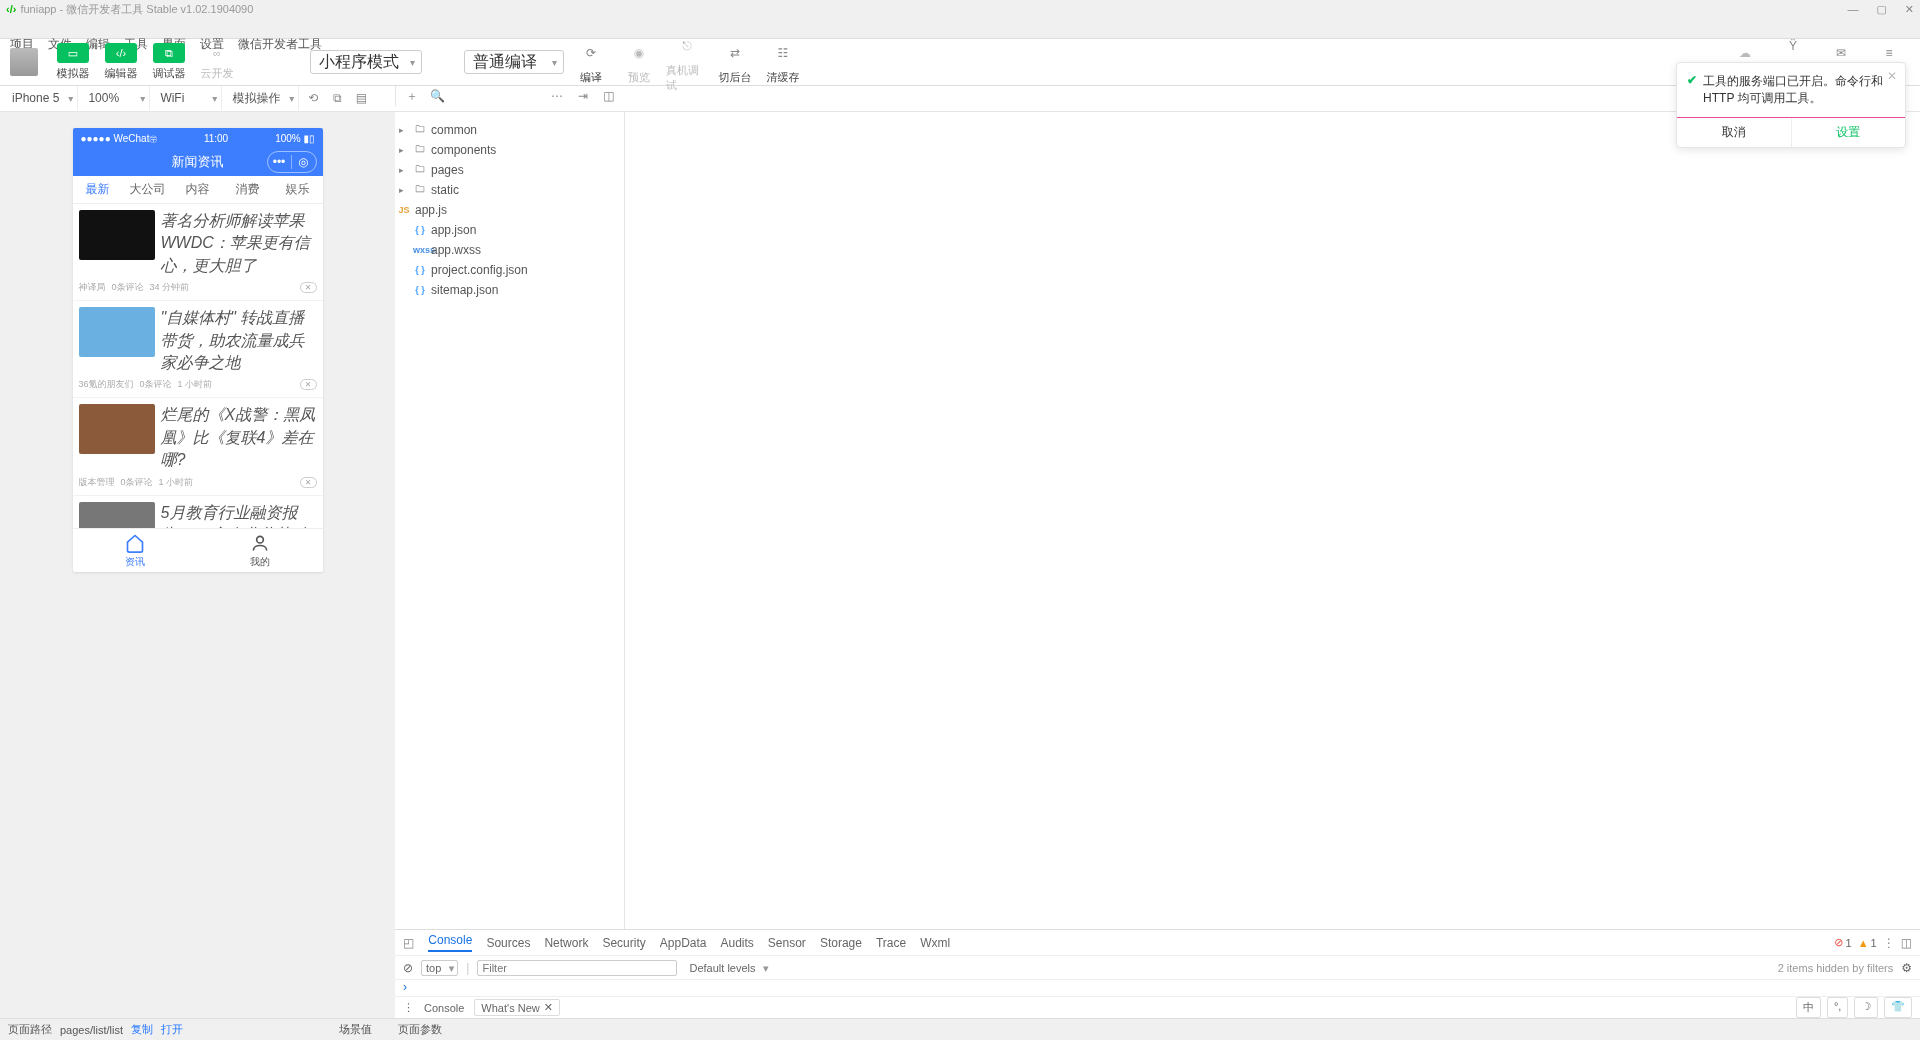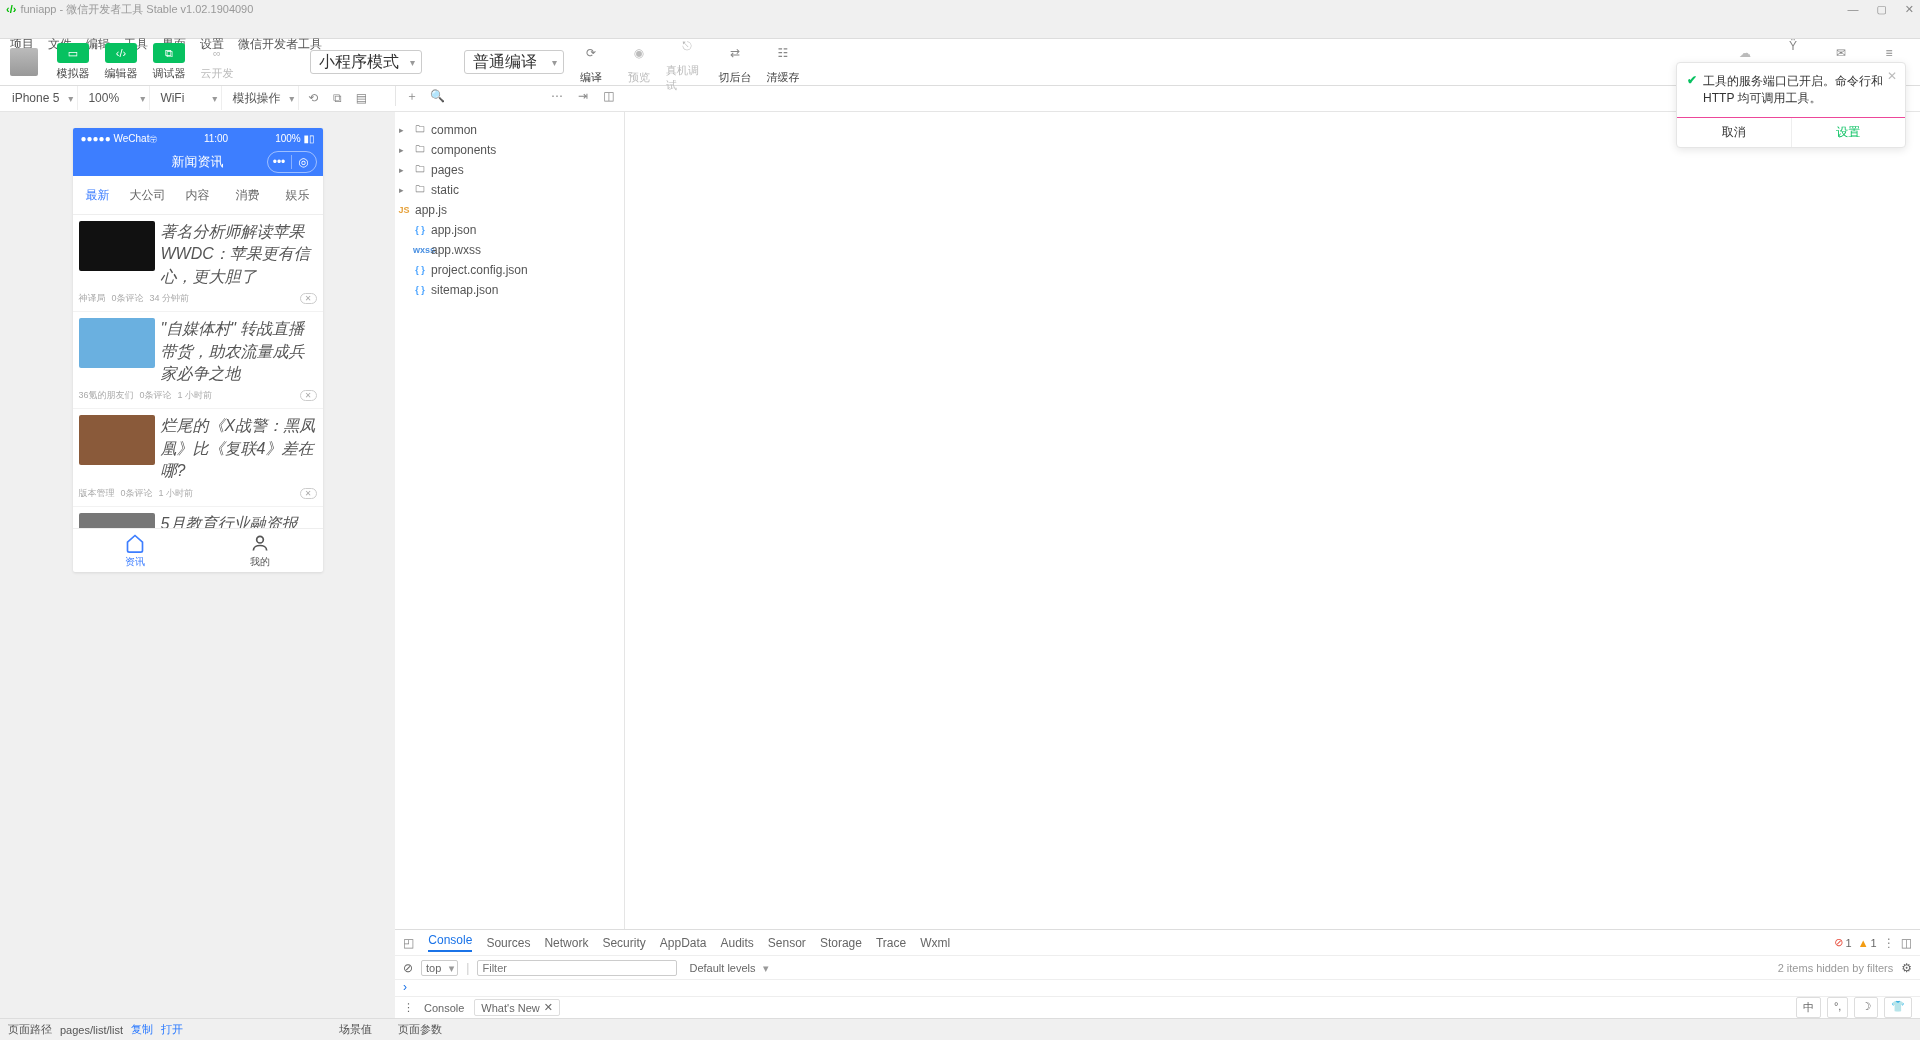--- a/index.html
+++ b/index.html
@@ -32,21 +32,21 @@
   .mini-ic { width: 20px; height: 20px; display: flex; align-items: center; justify-content: center; color: #888; cursor: pointer; }
   
   .main { display: flex; height: calc(100% - 18px - 20px - 48px - 26px - 22px); background: #fff; }
   .sim-col { width: 395px; background: #f0f0f0; display: flex; flex-direction: column; align-items: center; padding-top: 16px; }
   .phone { width: 250px; height: 444px; background: #fff; border-radius: 2px; box-shadow: 0 1px 3px rgba(0,0,0,.1); overflow: hidden; display: flex; flex-direction: column; }
   .statusbar { height: 20px; background: #3d7eff; color: #fff; display: flex; align-items: center; justify-content: space-between; padding: 0 8px; font-size: 10px; }
   .navtitle { height: 28px; background: #3d7eff; color: #fff; display: flex; align-items: center; justify-content: center; font-size: 13px; position: relative; }
   .capsule { position: absolute; right: 6px; display: flex; align-items: center; border: 1px solid rgba(255,255,255,.5); border-radius: 14px; height: 22px; }
   .capsule span { width: 24px; text-align: center; color: #fff; font-size: 12px; }
   .capsule span:first-child { border-right: 1px solid rgba(255,255,255,.4); }
-  .tabs { height: 39px; background: #fff; border-bottom: 1px solid #eee; display: flex; align-items: center; }
+  .tabs { height: 28px; background: #fff; border-bottom: 1px solid #eee; display: flex; align-items: center; }
   .tabs span { flex: 1; text-align: center; font-size: 12px; color: #666; cursor: pointer; }
   .tabs .active { color: #3d7eff; font-weight: 500; }
   .newslist { flex: 1; overflow: hidden; background: #fff; }
   .newsrow { display: flex; flex-direction: column; border-bottom: 1px solid #f2f2f2; padding: 6px; }
   .newsbody { display: flex; gap: 6px; }
   .thumb { width: 76px; height: 50px; background: #333; border-radius: 2px; flex-shrink: 0; }
   .newsrow .title { font-size: 16px; color: #555; line-height: 1.4; font-style: italic; }
   .meta { font-size: 9px; color: #aaa; display: flex; gap: 6px; align-items: center; margin-top: 4px; }
   .meta .del { margin-left: auto; border: 1px solid #ccc; border-radius: 6px; padding: 0 4px; color: #aaa; font-size: 8px; }
   .tabbar { height: 44px; border-top: 1px solid #eee; display: flex; }

